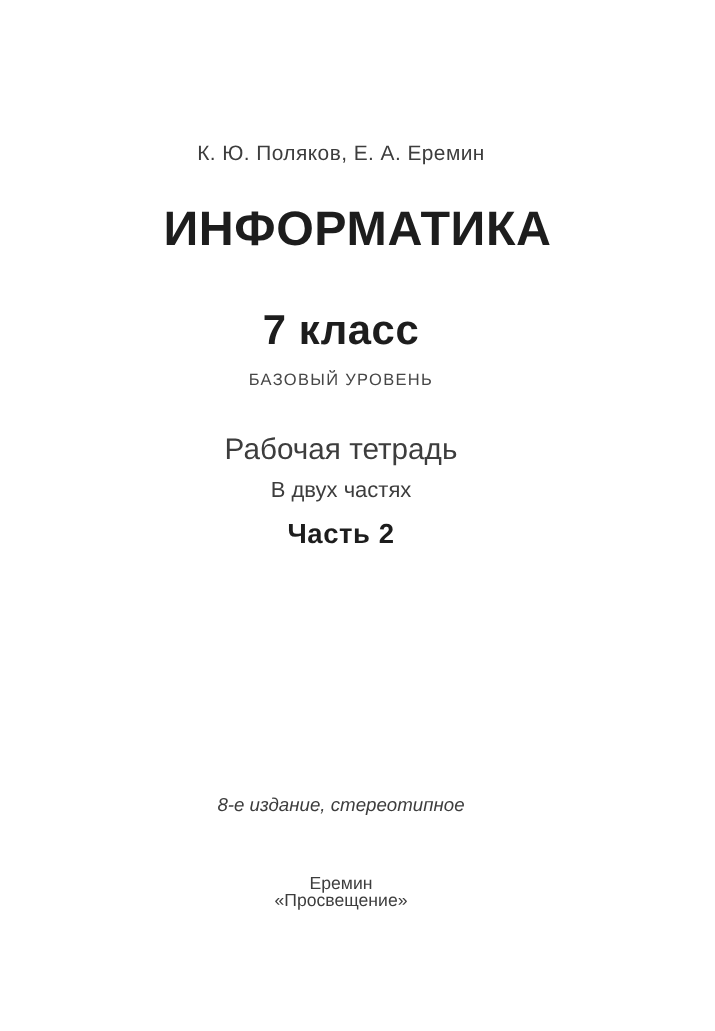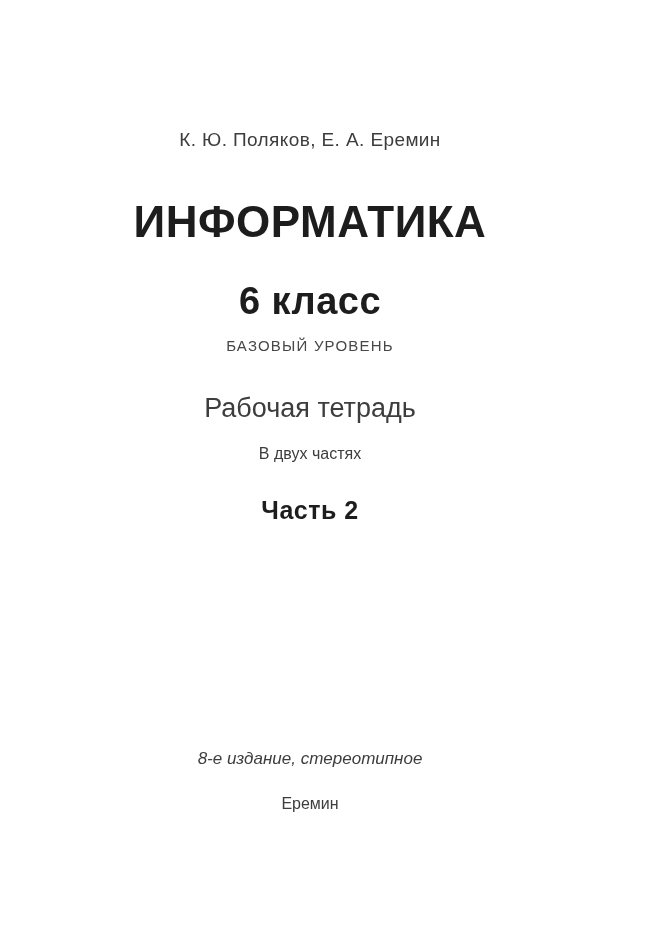--- a/index.html
+++ b/index.html
@@ -31,85 +31,86 @@
     line-height: 1;
     color: var(--text);
     white-space: nowrap;
   }
   .authors {
     top: 130px;
     font-size: 19px;
     letter-spacing: 0.4px;
   }
   .book-title {
-    top: 200px;
+    top: 187px;
     font-size: 44px;
     font-weight: bold;
     color: var(--heading);
     letter-spacing: 0.5px;
+    margin-left: 15px;
   }
   .grade {
     top: 282px;
     font-size: 38px;
     font-weight: bold;
     color: var(--heading);
     letter-spacing: 0.5px;
   }
   .level {
     top: 338px;
     font-size: 15px;
     letter-spacing: 1.2px;
     color: #474747;
   }
   .subtitle {
     top: 395px;
     font-size: 27px;
   }
   .parts-note {
-    top: 446px;
-    font-size: 16px;
+    top: 436px;
+    font-size: 20px;
   }
   .part-number {
     top: 474px;
     font-size: 25px;
     font-weight: bold;
     color: var(--heading);
     letter-spacing: 0.5px;
-    margin-top: 24px;
   }
   .edition {
-    top: 750px;
+    top: 723px;
     font-size: 17px;
     font-style: italic;
   }
   .imprint {
     top: 796px;
     font-size: 16px;
     line-height: 16px;
   }
   .imprint div { line-height: 16px; }
 </style>
 </head>
 <body>
 
 <div class="page">
 
   <div class="line authors">К. Ю. Поляков, Е. А. Еремин</div>
 
   <div class="line book-title">ИНФОРМАТИКА</div>
 
-  <div class="line grade">6 класс</div>
+  <div class="line grade">7 класс</div>
 
   <div class="line level">БАЗОВЫЙ УРОВЕНЬ</div>
 
   <div class="line subtitle">Рабочая тетрадь</div>
 
   <div class="line parts-note">В двух частях</div>
 
   <div class="line part-number">Часть 2</div>
 
   <div class="line edition">8-е издание, стереотипное</div>
 
   <div class="line imprint">
     <div>Еремин</div>
+    <div>«Просвещение»</div>
   </div>
 
 </div>
 
 </body></html>

